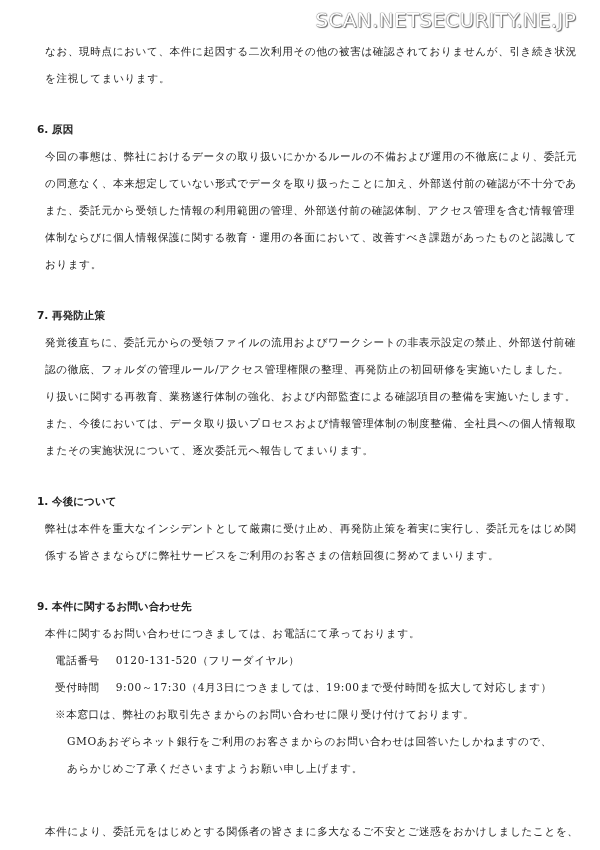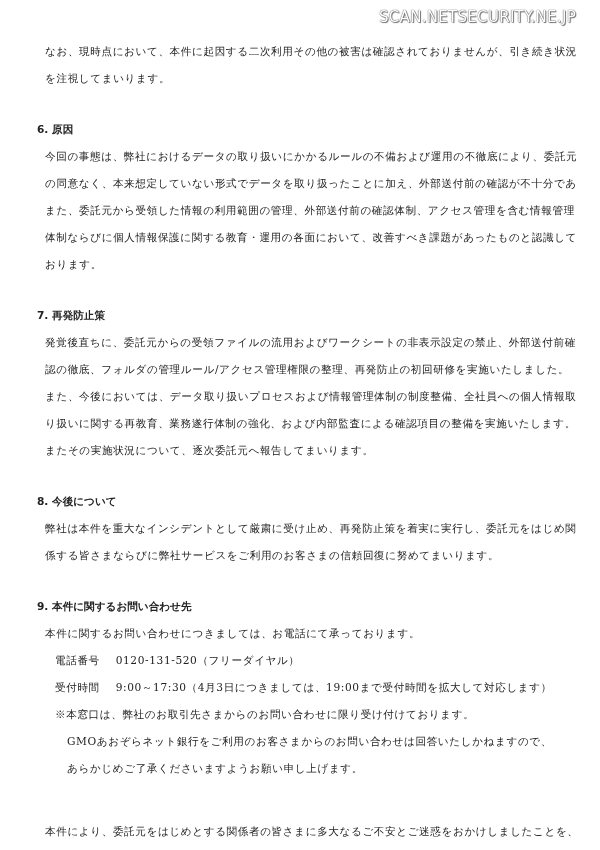--- a/index.html
+++ b/index.html
@@ -1,19 +1,19 @@
 <!DOCTYPE html>
 <html><head>
 <meta charset="utf-8">
 <style>
   html, body { margin:0; padding:0; background:#ffffff; }
   body { width:600px; height:850px; position:relative; overflow:hidden;
          font-family:"DejaVu Serif", "Liberation Serif", serif; color:#222; }
   .watermark { position:absolute; top:8px; right:24px; font-family:"DejaVu Sans","Liberation Sans",sans-serif;
-               font-size:15px; color:#fff; letter-spacing:0.3px;
+               font-size:20px; color:#fff; letter-spacing:0.3px;
                text-shadow: 0 0 1px #555, 0 0 1px #555, 1px 1px 1px #777; }
   .page { position:absolute; left:37px; top:34px; width:530px; }
   p, .line { margin:8px; font-size:10.6px; line-height:19px; white-space:nowrap; letter-spacing:0.6px; }
   .para { margin-bottom:0; }
   .heading { font-family:"DejaVu Sans","Liberation Sans",sans-serif; font-weight:bold; font-size:10.6px;
              line-height:19px; margin-top:32px; }
   .indent1 { padding-left:10px; }
   .indent2 { padding-left:22px; }
   .closing { margin-top:44px;font-family:Liberation Serif, serif; }
   .ijo { position:absolute; right:0; font-size:11px; }
@@ -36,27 +36,27 @@
     <p>の同意なく、本来想定していない形式でデータを取り扱ったことに加え、外部送付前の確認が不十分であ</p>
     <p>また、委託元から受領した情報の利用範囲の管理、外部送付前の確認体制、アクセス管理を含む情報管理</p>
     <p>体制ならびに個人情報保護に関する教育・運用の各面において、改善すべき課題があったものと認識して</p>
     <p>おります。</p>
   </div>
 
   <div>
     <div class="heading">7. 再発防止策</div>
     <p>発覚後直ちに、委託元からの受領ファイルの流用およびワークシートの非表示設定の禁止、外部送付前確</p>
     <p>認の徹底、フォルダの管理ルール/アクセス管理権限の整理、再発防止の初回研修を実施いたしました。</p>
+    <p>り扱いに関する再教育、業務遂行体制の強化、および内部監査による確認項目の整備を実施いたします。</p>
     <p>また、今後においては、データ取り扱いプロセスおよび情報管理体制の制度整備、全社員への個人情報取</p>
-    <p>り扱いに関する再教育、業務遂行体制の強化、および内部監査による確認項目の整備を実施いたします。</p>
     <p>またその実施状況について、逐次委託元へ報告してまいります。</p>
   </div>
 
   <div>
-    <div class="heading">8. 今後について</div>
+    <div class="heading">1. 今後について</div>
     <p>弊社は本件を重大なインシデントとして厳粛に受け止め、再発防止策を着実に実行し、委託元をはじめ関</p>
     <p>係する皆さまならびに弊社サービスをご利用のお客さまの信頼回復に努めてまいります。</p>
   </div>
 
   <div>
     <div class="heading">9. 本件に関するお問い合わせ先</div>
     <p>本件に関するお問い合わせにつきましては、お電話にて承っております。</p>
     <p class="indent1">
       <span>電話番号</span>&nbsp;&nbsp;&nbsp;&nbsp;<span>0120-131-520（フリーダイヤル）</span>
     </p>

